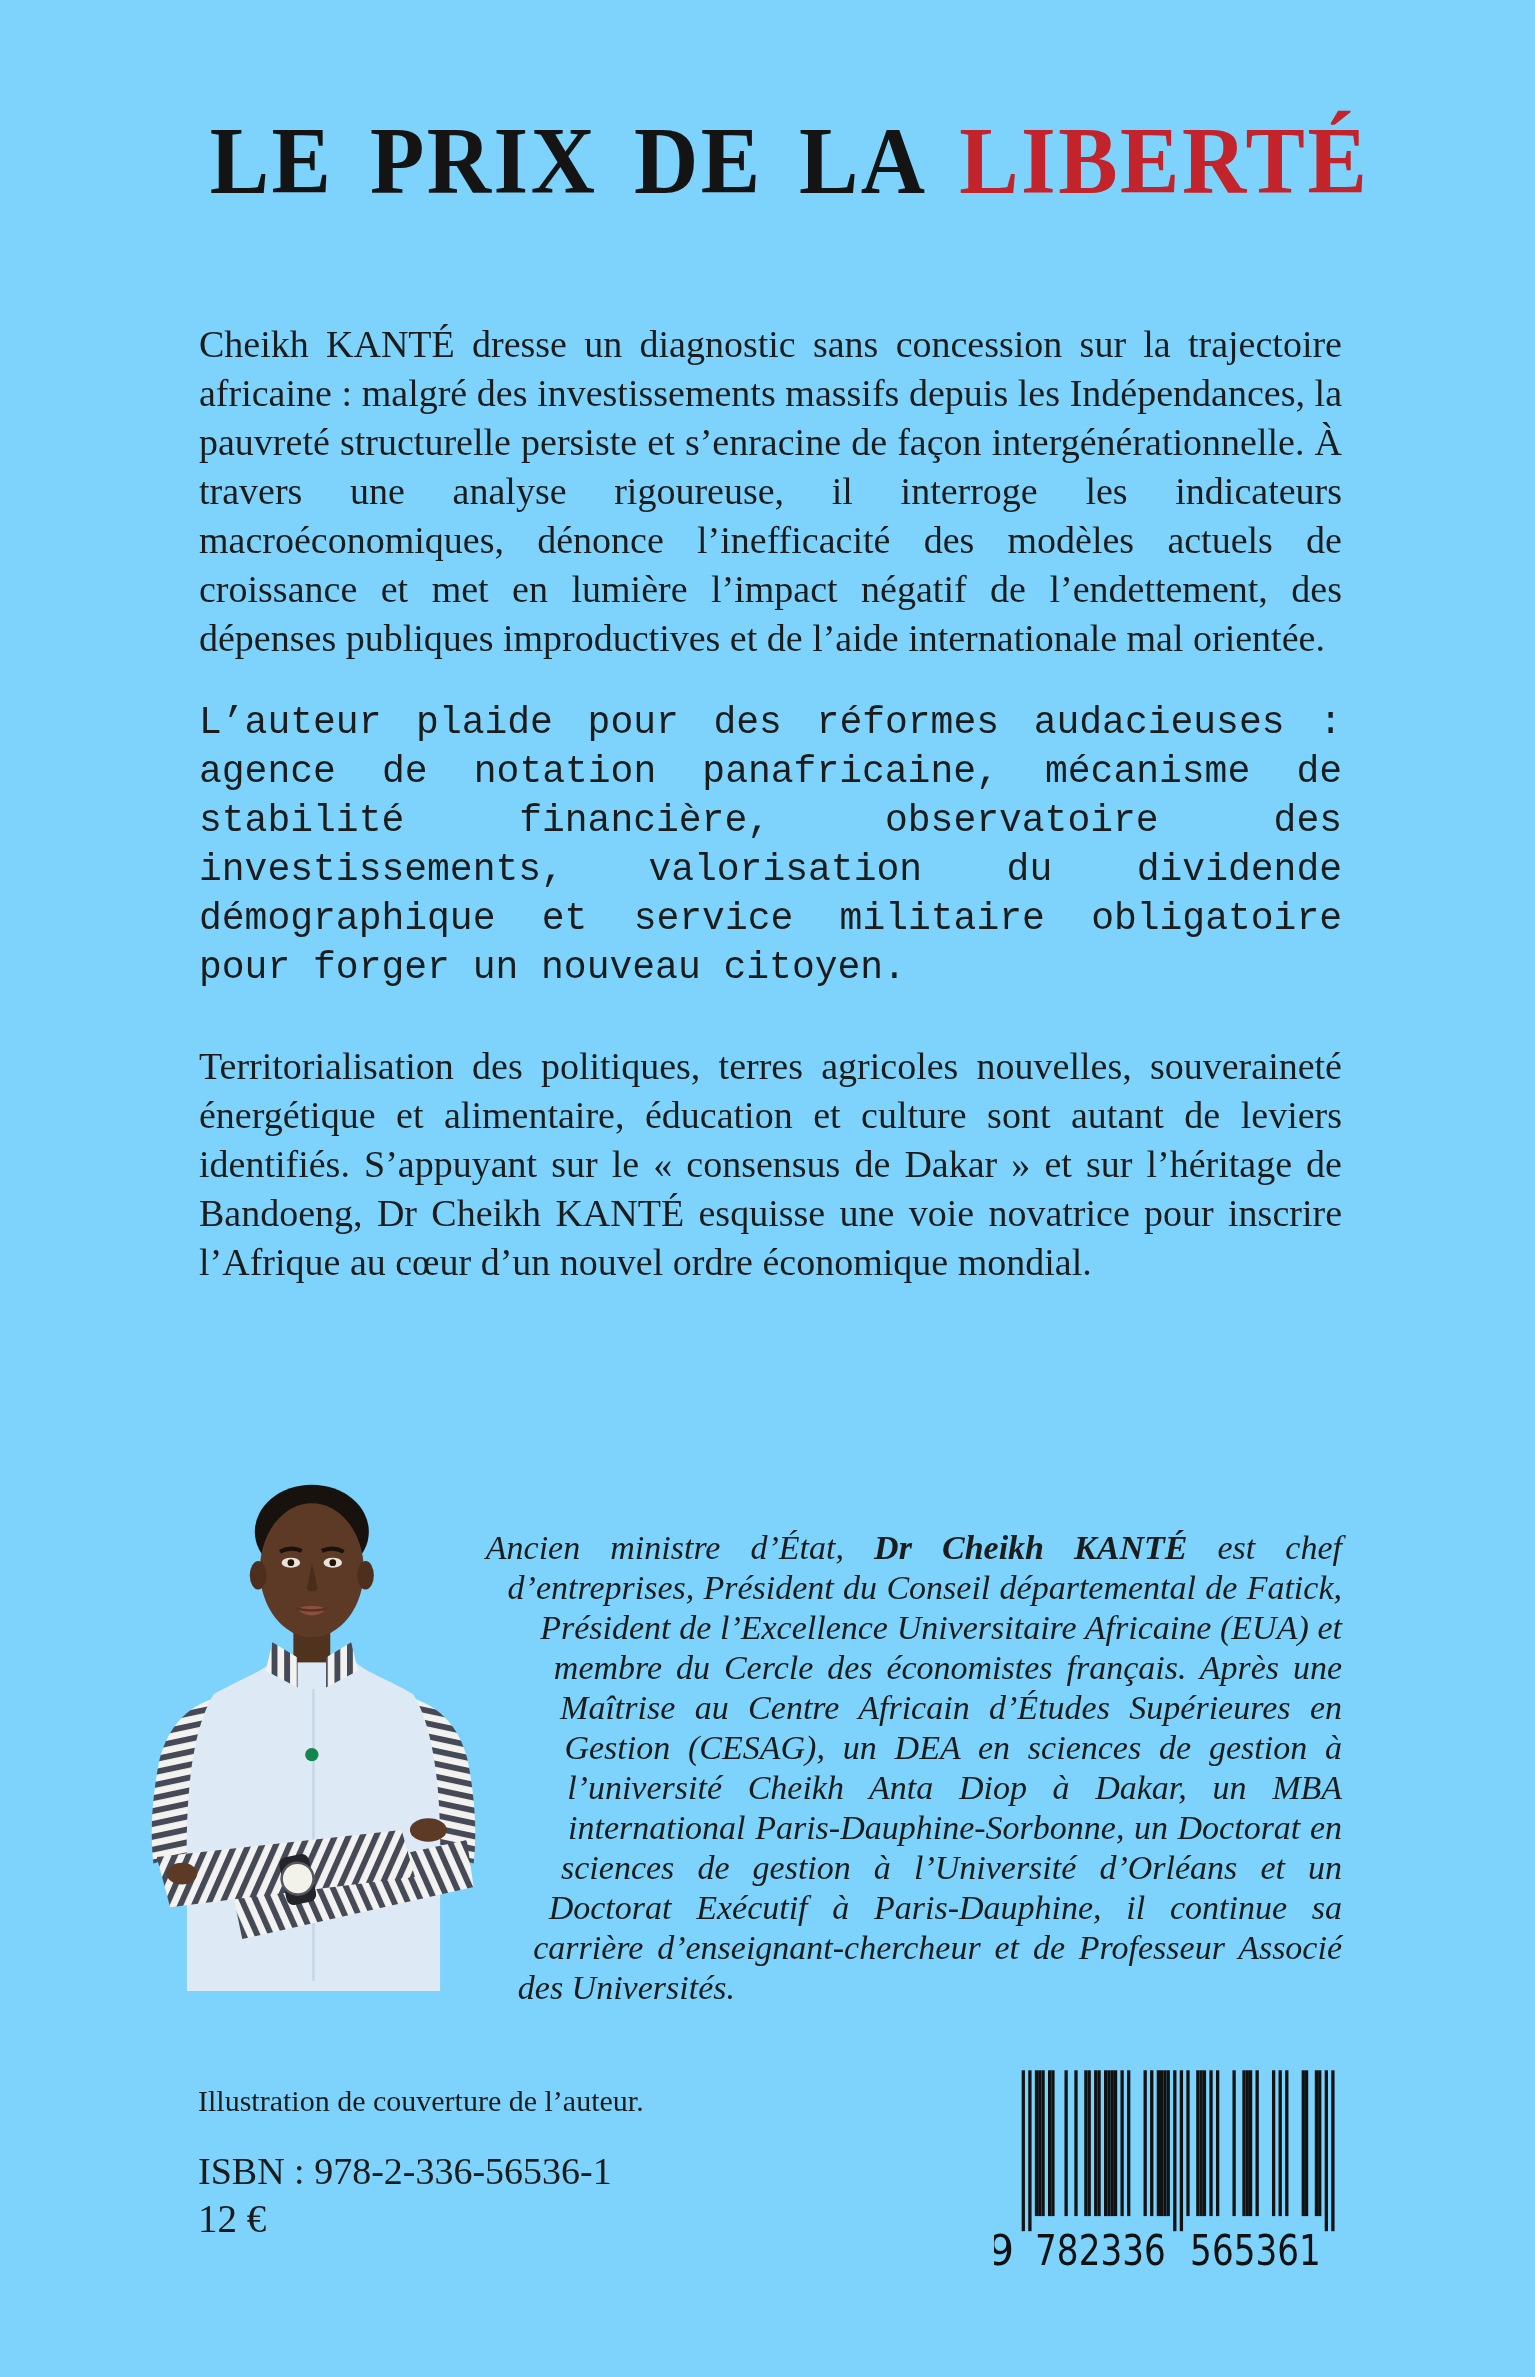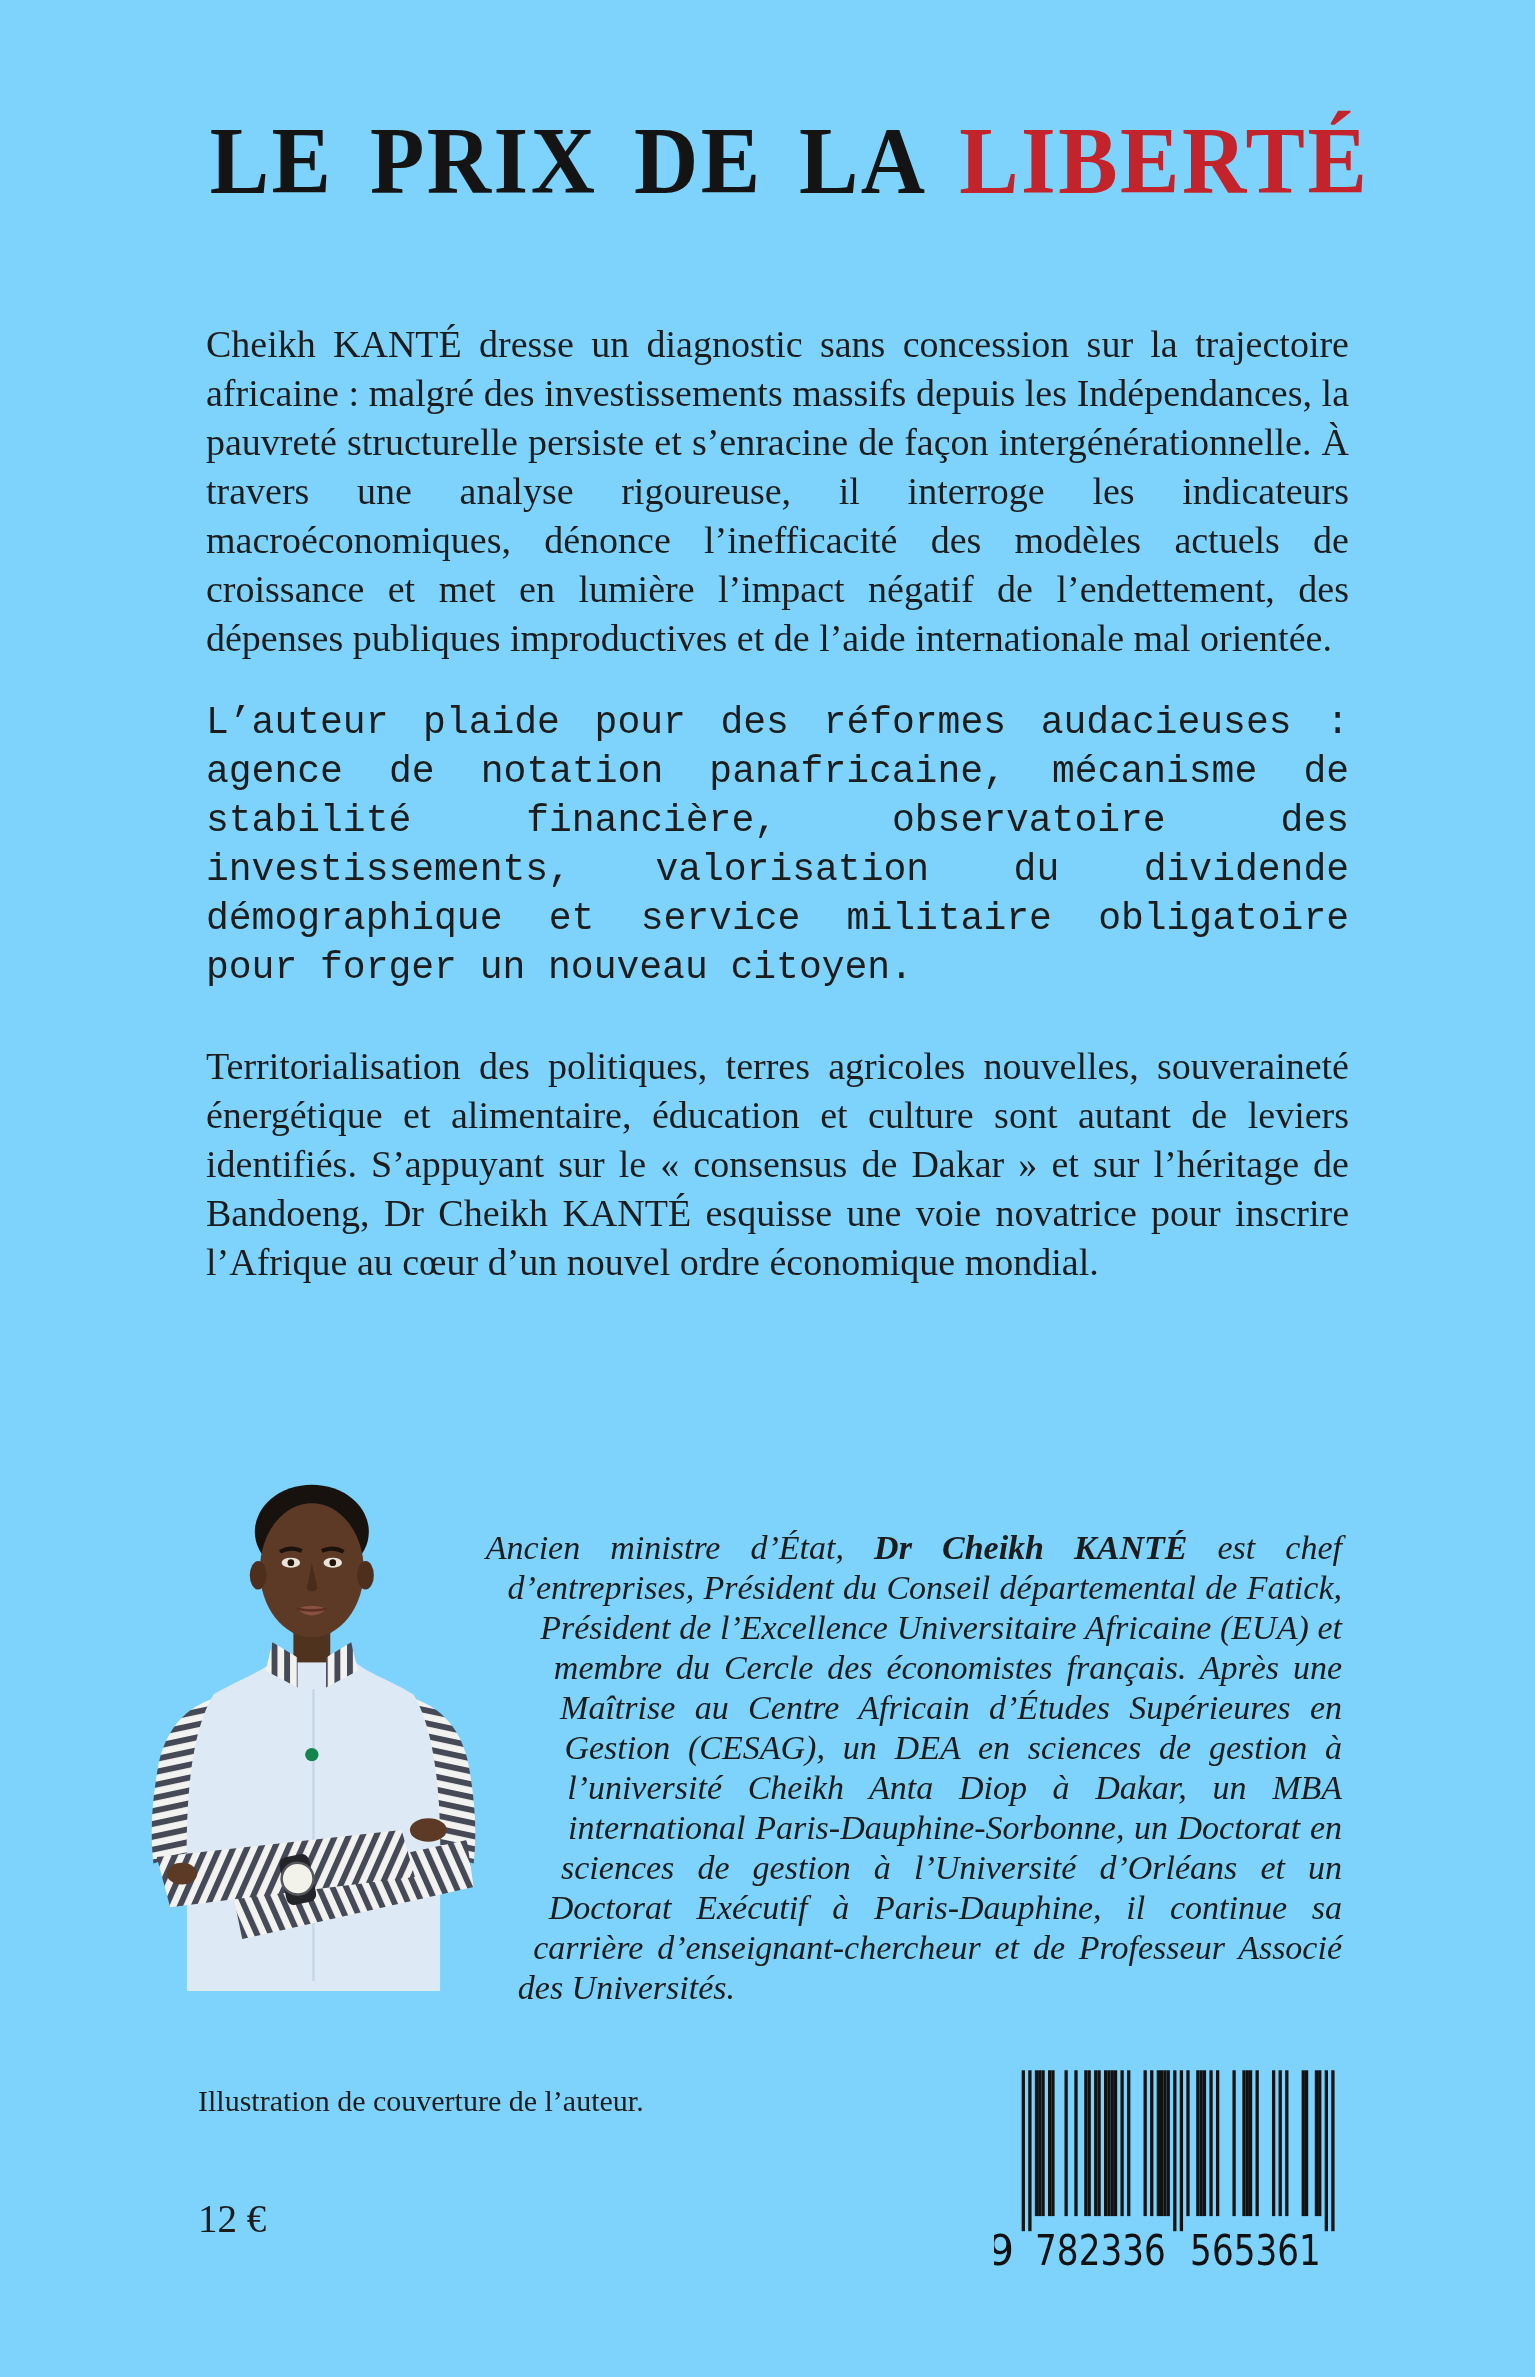--- a/index.html
+++ b/index.html
@@ -9,21 +9,21 @@
   }
   .title{
     position:absolute;top:106px;left:0;width:100%;text-align:center;
     font-weight:700;font-size:89px;letter-spacing:2.5px;word-spacing:11.7px;
     white-space:nowrap;transform:scaleY(1.08);transform-origin:top center;
     color:#141414;
   }
   .title .red{}
   .synopsis{
     position:absolute;left:199px;top:320px;width:1143px;
-    font-size:38px;line-height:49px;text-align:justify;hyphens:none;margin-left:7px;
+    font-size:38px;line-height:49px;text-align:justify;hyphens:none;
   }
   .synopsis p{margin:0;}
   .synopsis p.p1{margin-bottom:35px;}
   .synopsis p.p2{margin-bottom:50px;font-family:Liberation Mono, monospace;}
   .bio{
     position:absolute;left:134px;top:1528px;width:1208px;
     font-style:italic;font-size:34px;line-height:40px;text-align:justify;hyphens:none;
   }
   .bio p{margin:0;}
   .bio b{font-weight:700;}
@@ -111,20 +111,21 @@
       <circle cx="196" cy="478" r="19" fill="#f2f1ea" stroke="#55565c" stroke-width="3"></circle>
     </g>
   </svg>
 
   <div class="bio">
     <div class="shape"></div>
     <p><span>Ancien ministre d’État, </span><b>Dr Cheikh KANTÉ</b><span> est chef d’entreprises, Président du Conseil départemental de Fatick, Président de l’Excellence Universitaire Africaine (EUA) et membre du Cercle des économistes français. Après une Maîtrise au Centre Africain d’Études Supérieures en Gestion (CESAG), un DEA en sciences de gestion à l’université Cheikh Anta Diop à Dakar, un MBA international Paris-Dauphine-Sorbonne, un Doctorat en sciences de gestion à l’Université d’Orléans et un Doctorat Exécutif à Paris-Dauphine, il continue sa carrière d’enseignant-chercheur et de Professeur Associé des Universités.</span></p>
   </div>
 
   <div class="credit">Illustration de couverture de l’auteur.</div>
+  <div class="isbn">ISBN : 978-2-336-56536-1</div>
   <div class="price">12 €</div>
 
   <svg class="barcode" viewBox="0 0 420 244" xmlns="http://www.w3.org/2000/svg">
     <g id="bars" transform="translate(33,6)" fill="#121212">
         <rect x="0.00" y="0" width="3.93" height="192"></rect>
         <rect x="7.86" y="0" width="3.93" height="192"></rect>
         <rect x="15.72" y="0" width="3.93" height="174"></rect>
         <rect x="19.65" y="0" width="3.93" height="174"></rect>
         <rect x="23.58" y="0" width="3.93" height="174"></rect>
         <rect x="31.44" y="0" width="3.93" height="174"></rect>

